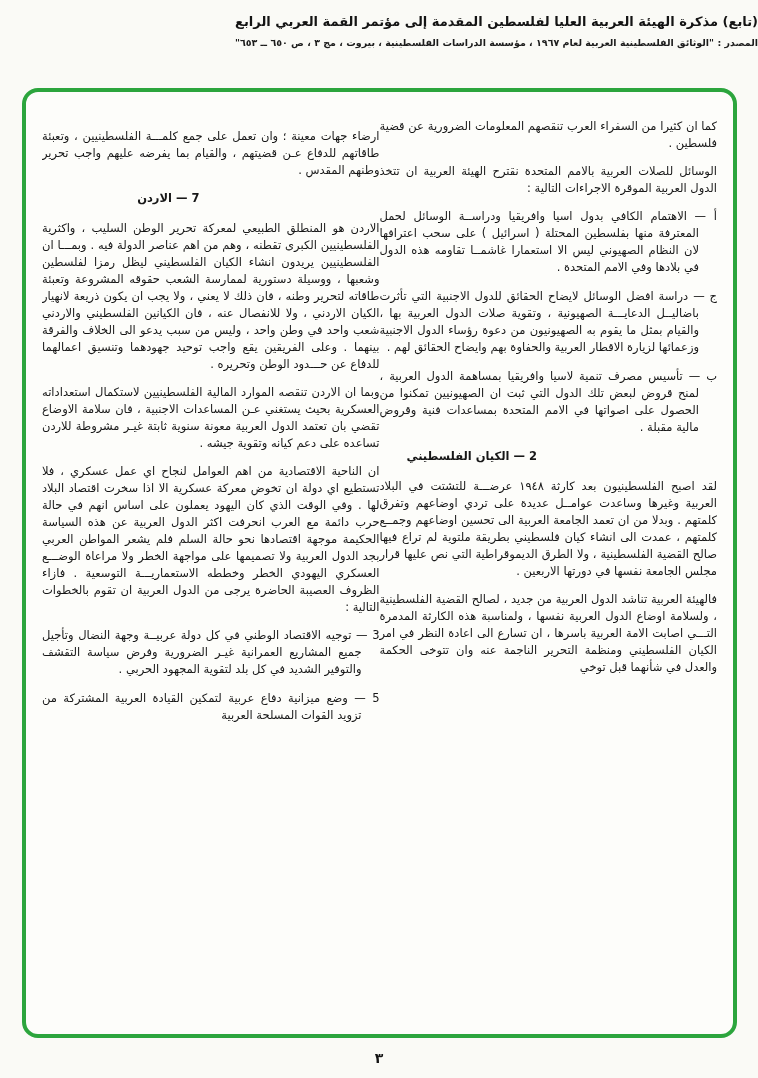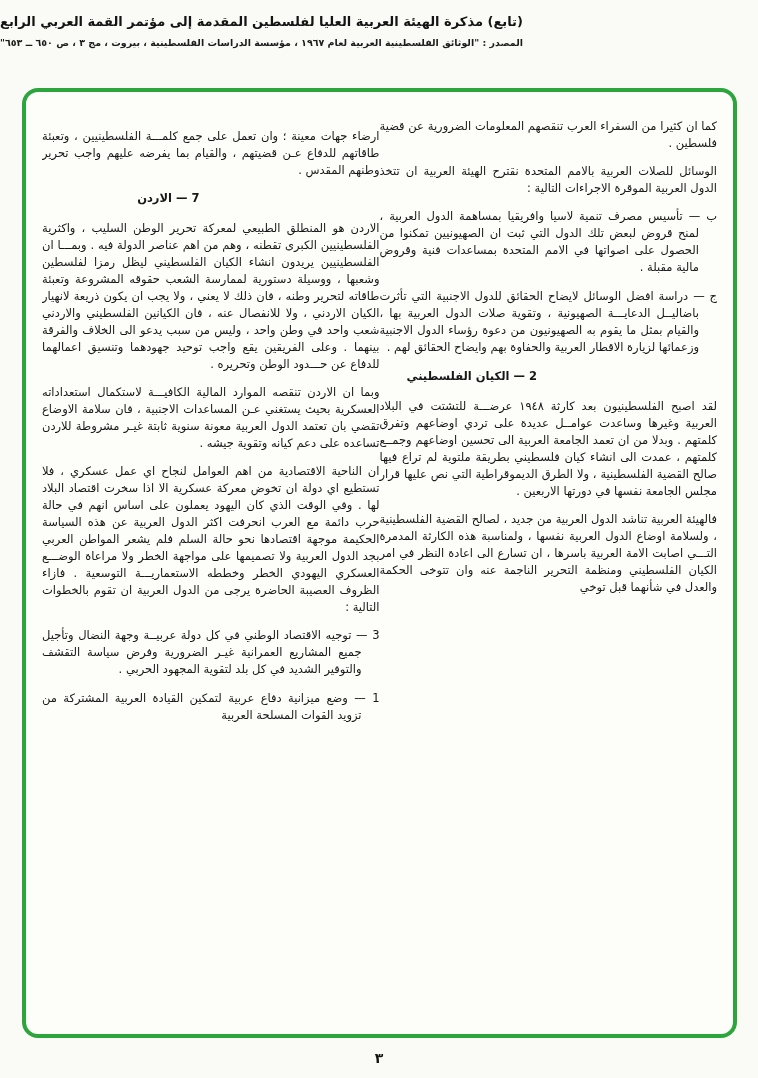--- a/index.html
+++ b/index.html
@@ -12,21 +12,21 @@
     color: #141414;
     font-family: "DejaVu Sans", sans-serif;
     direction: rtl;
     overflow: hidden;
   }
   .doc-header {
     position: absolute;
     top: 14px;
     left: 0;
     width: 100%;
-    text-align: left;
+    text-align: right;
   }
   .doc-title {
     font-size: 13px;
     font-weight: bold;
     letter-spacing: 0.2px;
   }
   .doc-source {
     font-size: 9.5px;
     font-weight: bold;
     margin-top: 8px;
@@ -86,33 +86,34 @@
   <div class="doc-title">(تابع) مذكرة الهيئة العربية العليا لفلسطين المقدمة إلى مؤتمر القمة العربي الرابع</div>
   <div class="doc-source">المصدر : "الوثائق الفلسطينية العربية لعام ١٩٦٧ ، مؤسسة الدراسات الفلسطينية ، بيروت ، مج ٣ ، ص ٦٥٠ ــ ٦٥٣"</div>
 </header>
 
 <div class="frame">
   <div class="columns">
 
     <div class="col col-right">
       <p>كما ان كثيرا من السفراء العرب تنقصهم المعلومات الضرورية عن قضية فلسطين .</p>
       <p>الوسائل للصلات العربية بالامم المتحدة نقترح الهيئة العربية ان تتخذ الدول العربية الموقرة الاجراءات التالية :</p>
+      <p class="hang">أ — الاهتمام الكافي بدول اسيا وافريقيا ودراســة الوسائل لحمل المعترفة منها بفلسطين المحتلة ( اسرائيل ) على سحب اعترافها لان النظام الصهيوني ليس الا استعمارا غاشمــا تقاومه هذه الدول في بلادها وفي الامم المتحدة .</p>
+      <p class="hang">ج — دراسة افضل الوسائل لايضاح الحقائق للدول الاجنبية التي تأثرت باضاليــل الدعايـــة الصهيونية ، وتقوية صلات الدول العربية بها ، والقيام بمثل ما يقوم به الصهيونيون من دعوة رؤساء الدول الاجنبية وزعمائها لزيارة الاقطار العربية والحفاوة بهم وايضاح الحقائق لهم .</p>
       <p class="hang">ب — تأسيس مصرف تنمية لاسيا وافريقيا بمساهمة الدول العربية ، لمنح قروض لبعض تلك الدول التي ثبت ان الصهيونيين تمكنوا من الحصول على اصواتها في الامم المتحدة بمساعدات فنية وقروض مالية مقبلة .</p>
-      <p class="hang">ج — دراسة افضل الوسائل لايضاح الحقائق للدول الاجنبية التي تأثرت باضاليــل الدعايـــة الصهيونية ، وتقوية صلات الدول العربية بها ، والقيام بمثل ما يقوم به الصهيونيون من دعوة رؤساء الدول الاجنبية وزعمائها لزيارة الاقطار العربية والحفاوة بهم وايضاح الحقائق لهم .</p>
       <p class="section-heading">2 — الكيان الفلسطيني</p>
       <p>لقد اصبح الفلسطينيون بعد كارثة ١٩٤٨ عرضـــة للتشتت في البلاد العربية وغيرها وساعدت عوامــل عديدة على تردي اوضاعهم وتفرق كلمتهم . وبدلا من ان تعمد الجامعة العربية الى تحسين اوضاعهم وجمــع كلمتهم ، عمدت الى انشاء كيان فلسطيني بطريقة ملتوية لم تراع فيها صالح القضية الفلسطينية ، ولا الطرق الديموقراطية التي نص عليها قرار مجلس الجامعة نفسها في دورتها الاربعين .</p>
       <p>فالهيئة العربية تناشد الدول العربية من جديد ، لصالح القضية الفلسطينية ، ولسلامة اوضاع الدول العربية نفسها ، ولمناسبة هذه الكارثة المدمرة التـــي اصابت الامة العربية باسرها ، ان تسارع الى اعادة النظر في امر الكيان الفلسطيني ومنظمة التحرير الناجمة عنه وان تتوخى الحكمة والعدل في شأنهما قبل توخي</p>
     </div>
 
     <div class="col col-left">
       <p>ارضاء جهات معينة ؛ وان تعمل على جمع كلمـــة الفلسطينيين ، وتعبئة طاقاتهم للدفاع عـن قضيتهم ، والقيام بما يفرضه عليهم واجب تحرير وطنهم المقدس .</p>
       <p class="section-heading">7 — الاردن</p>
       <p>الاردن هو المنطلق الطبيعي لمعركة تحرير الوطن السليب ، واكثرية الفلسطينيين الكبرى تقطنه ، وهم من اهم عناصر الدولة فيه . وبمـــا ان الفلسطينيين يريدون انشاء الكيان الفلسطيني ليظل رمزا لفلسطين وشعبها ، ووسيلة دستورية لممارسة الشعب حقوقه المشروعة وتعبئة طاقاته لتحرير وطنه ، فان ذلك لا يعني ، ولا يجب ان يكون ذريعة لانهيار الكيان الاردني ، ولا للانفصال عنه ، فان الكيانين الفلسطيني والاردني شعب واحد في وطن واحد ، وليس من سبب يدعو الى الخلاف والفرقة بينهما . وعلى الفريقين يقع واجب توحيد جهودهما وتنسيق اعمالهما للدفاع عن حـــدود الوطن وتحريره .</p>
-      <p>وبما ان الاردن تنقصه الموارد المالية الكافيـــة لاستكمال استعداداته العسكرية بحيث يستغني عـن المساعدات الاجنبية ، فان سلامة الاوضاع تقضي بان تعتمد الدول العربية معونة سنوية ثابتة غيـر مشروطة للاردن تساعده على دعم كيانه وتقوية جيشه .</p>
+      <p>وبما ان الاردن تنقصه الموارد المالية الفلسطينيين لاستكمال استعداداته العسكرية بحيث يستغني عـن المساعدات الاجنبية ، فان سلامة الاوضاع تقضي بان تعتمد الدول العربية معونة سنوية ثابتة غيـر مشروطة للاردن تساعده على دعم كيانه وتقوية جيشه .</p>
       <p>ان الناحية الاقتصادية من اهم العوامل لنجاح اي عمل عسكري ، فلا تستطيع اي دولة ان تخوض معركة عسكرية الا اذا سخرت اقتصاد البلاد لها . وفي الوقت الذي كان اليهود يعملون على اساس انهم في حالة حرب دائمة مع العرب انحرفت اكثر الدول العربية عن هذه السياسة الحكيمة موجهة اقتصادها نحو حالة السلم فلم يشعر المواطن العربي بجد الدول العربية ولا تصميمها على مواجهة الخطر ولا مراعاة الوضـــع العسكري اليهودي الخطر وخططه الاستعماريـــة التوسعية . فازاء الظروف العصيبة الحاضرة يرجى من الدول العربية ان تقوم بالخطوات التالية :</p>
       <p class="hang">3 — توجيه الاقتصاد الوطني في كل دولة عربيــة وجهة النضال وتأجيل جميع المشاريع العمرانية غيـر الضرورية وفرض سياسة التقشف والتوفير الشديد في كل بلد لتقوية المجهود الحربي .</p>
-      <p class="hang">1 — وضع ميزانية دفاع عربية لتمكين القيادة العربية المشتركة من تزويد القوات المسلحة العربية</p>
+      <p class="hang">5 — وضع ميزانية دفاع عربية لتمكين القيادة العربية المشتركة من تزويد القوات المسلحة العربية</p>
     </div>
 
   </div>
 </div>
 
 <div class="page-number">٣</div>
 
 </body></html>

